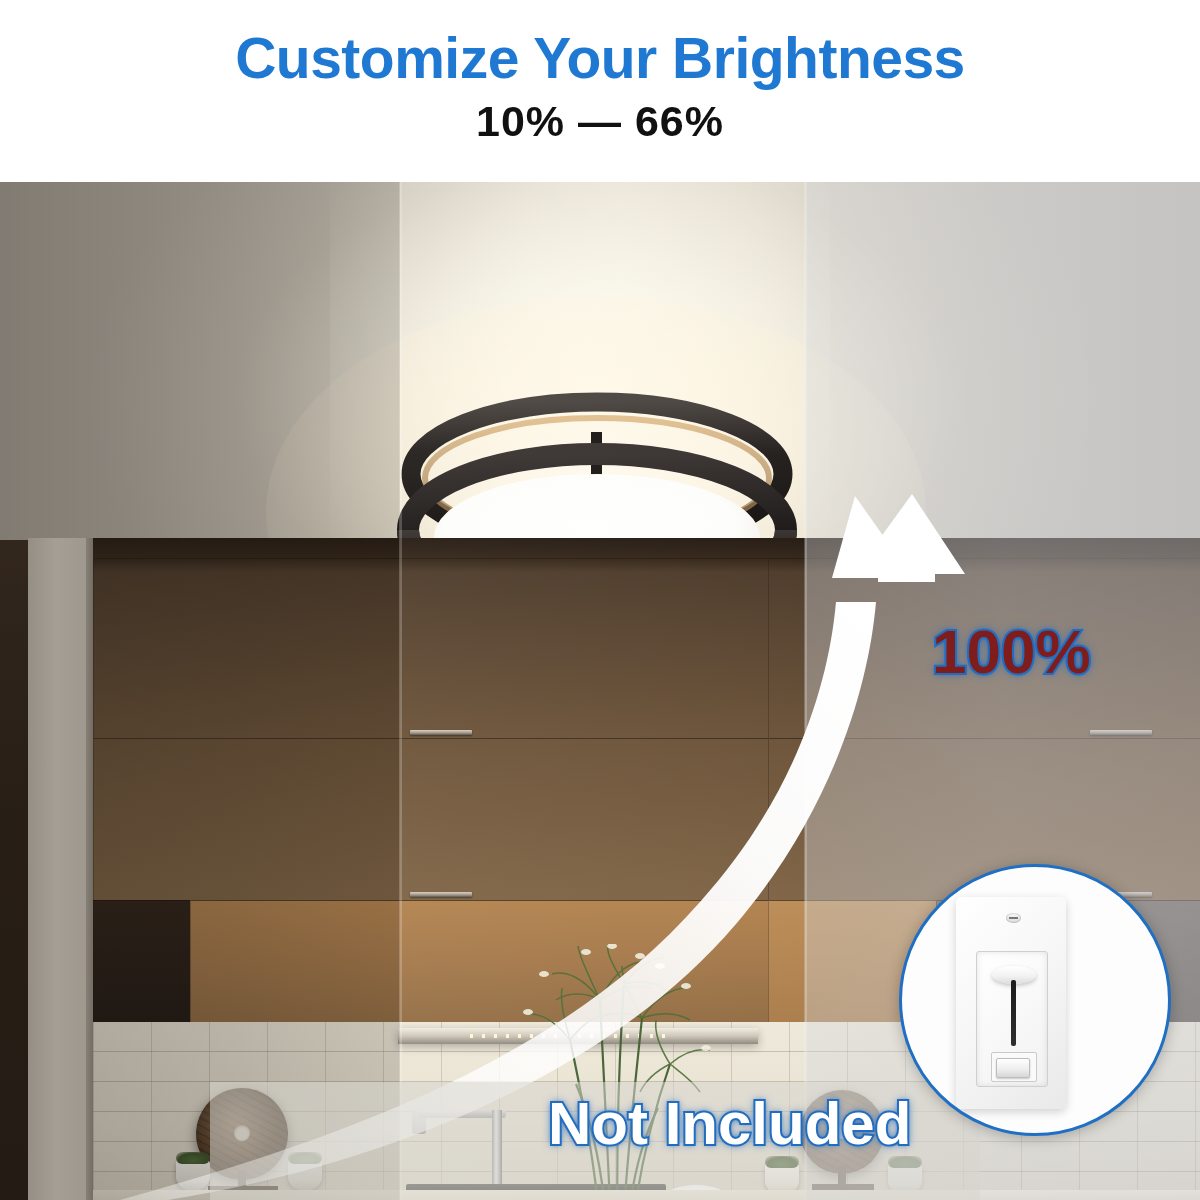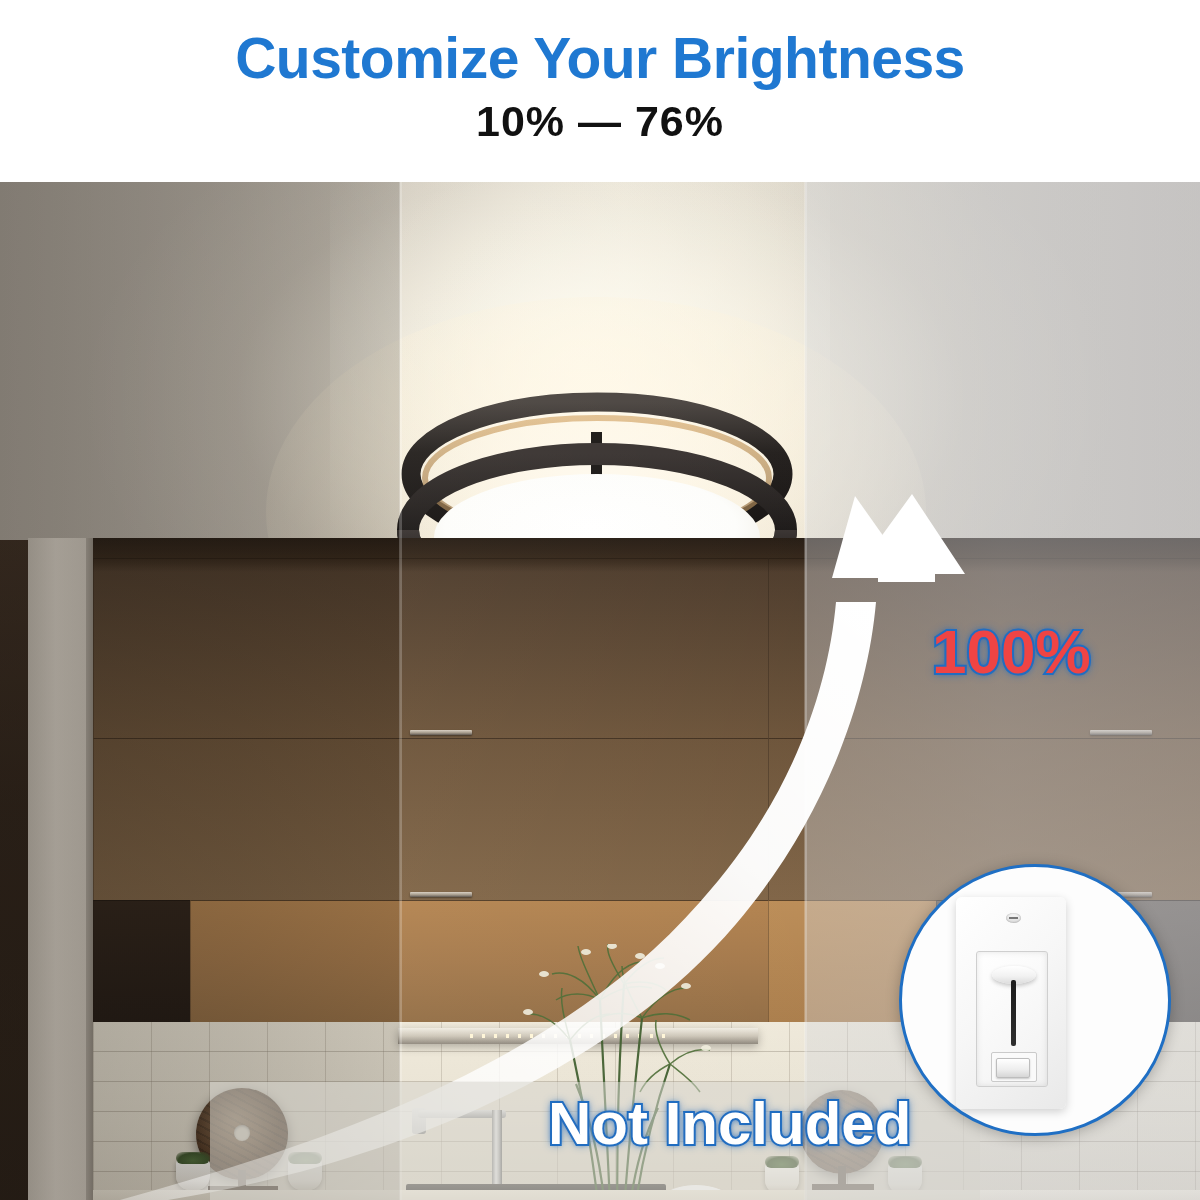--- a/index.html
+++ b/index.html
@@ -115,21 +115,21 @@
   #band-right { left:805px; width:395px;
       background:linear-gradient(90deg, rgba(214,216,220,0.40) 0%, rgba(208,211,217,0.46) 50%, rgba(205,208,215,0.44) 100%); }
   .band-edge { position:absolute; top:0; width:3px; height:1018px;
       background:rgba(255,255,255,0.22); }
 
   
   #arrow-svg { position:absolute; left:0; top:182px; width:1200px; height:1018px;
       pointer-events:none; }
 
   
-  .pct { position:absolute; font-weight:bold; color:#ef4444;
+  .pct { position:absolute; font-weight:bold; color:#7f1d1d;
       font-family:"Liberation Sans", sans-serif; white-space:nowrap;
       -webkit-text-stroke:4px #1f6fc4; paint-order:stroke fill;
       text-shadow:0 0 10px rgba(40,110,190,.95), 0 0 4px rgba(40,110,190,.9); }
   #pct-100 { left:932px; top:616px; font-size:62px; }
   #pct-10  { left:143px; top:1114px; font-size:58px; }
 
   
   #ni-plate { position:absolute; left:210px; top:1082px; width:770px; height:118px;
       background:rgba(215,213,206,0.55); }
   #not-included { position:absolute; left:548px; top:1089px; font-size:60px;
@@ -170,21 +170,21 @@
       border:1px solid #bdbdbd; border-radius:2px;
       box-shadow:0 1px 2px rgba(0,0,0,.2); }
 </style>
 </head>
 <body>
 
 <div id="root">
 
   <div id="header">
     <div id="title">Customize Your Brightness</div>
-    <div id="subtitle">10% — 76%</div>
+    <div id="subtitle">10% — 66%</div>
   </div>
 
   <div id="photo">
 
     <div class="ceiling"></div>
     <div class="ceiling-hl"></div>
 
     <svg width="1200" height="1018" style="position:absolute;left:0;top:0;">
       <defs>
         <radialGradient id="glow" cx="50%" cy="45%" r="62%">

